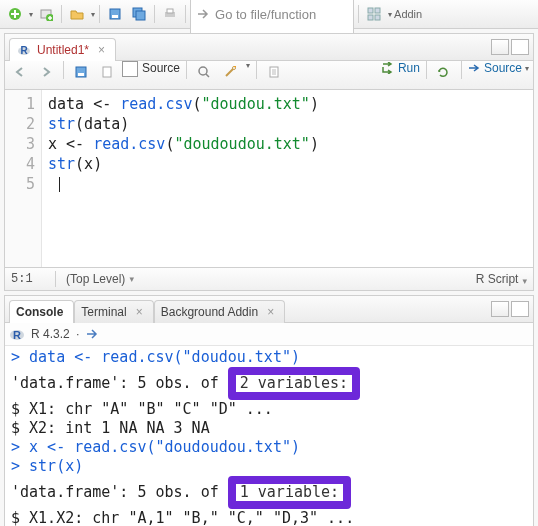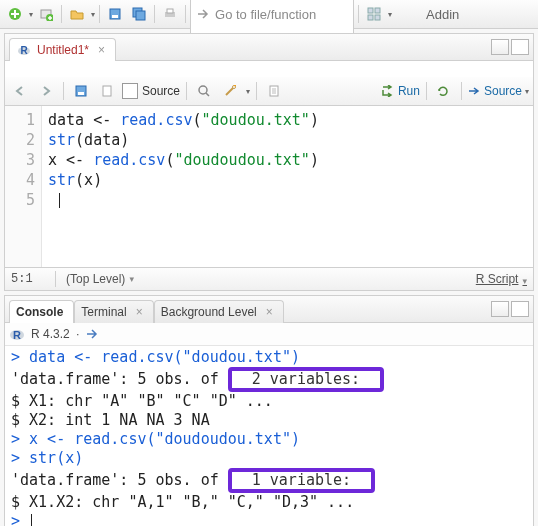--- a/index.html
+++ b/index.html
@@ -11,41 +11,41 @@
   .panels{display:flex;flex-direction:column;height:calc(100% - 28px);}
   .panel{background:#fff;border:1px solid #cfcfcf;margin:4px 4px 0 4px;display:flex;flex-direction:column;}
   .panel-top{height:256px;}
   .panel-bot{flex:1;min-height:0;}
   .tabstrip{display:flex;align-items:center;background:linear-gradient(#fbfbfb,#ececec);border-bottom:1px solid #cfcfcf;height:26px;padding:0 4px;position:relative;}
   .tab{display:flex;align-items:center;height:22px;padding:0 10px 0 6px;border:1px solid #cfcfcf;border-bottom:none;background:#fff;border-radius:4px 4px 0 0;font-size:12px;gap:5px;margin-top:4px;}
   .tab.inactive{background:linear-gradient(#f5f5f5,#e9e9e9);color:#444;}
   .tab .close{color:#999;font-size:12px;margin-left:4px;}
   .winctrls{margin-left:auto;display:flex;gap:2px;}
   .winctrls span{width:16px;height:14px;border:1px solid #b6b6b6;display:inline-block;background:#fff;}
-  .panel-toolbar{display:flex;align-items:center;height:28px;background:linear-gradient(#fdfdfd,#f0f0f0);border-bottom:1px solid #cfcfcf;padding:0 4px;gap:4px;font-size:12px;margin-top:16px;}
+  .panel-toolbar{display:flex;align-items:flex-start;height:28px;background:linear-gradient(#fdfdfd,#f0f0f0);border-bottom:1px solid #cfcfcf;padding:0 4px;gap:4px;font-size:12px;}
   .chk{width:14px;height:14px;border:1px solid #999;display:inline-block;background:#fff;}
   .src-label{color:#333;}
   .arrow-btn{display:inline-flex;align-items:center;gap:2px;color:#1a6aa6;}
   .editor{flex:1;display:flex;font-family:Consolas,Menlo,monospace;font-size:15px;line-height:20px;overflow:hidden;}
   .gutter{width:30px;background:#fafafa;border-right:1px solid #e5e5e5;text-align:right;padding:4px 6px 4px 0;color:#aaa;}
   .codearea{padding:4px 6px;white-space:pre;color:#222;}
   .statusbar{height:22px;display:flex;align-items:center;border-top:1px solid #cfcfcf;background:linear-gradient(#fdfdfd,#f0f0f0);font-size:12px;padding:0 6px;color:#555;gap:10px;}
   .sb-pos{width:34px;font-family:Liberation Mono, monospace;}
   .sb-sep{width:1px;height:16px;background:#cfcfcf;}
   .sb-scope{color:#555;display:flex;align-items:center;gap:4px;}
-  .sb-right{margin-left:auto;display:flex;align-items:flex-end;gap:4px;text-decoration:underline;}
+  .sb-right{margin-left:auto;display:flex;align-items:flex-end;gap:4px;}
   .console-head{display:flex;align-items:center;gap:6px;height:22px;padding:0 4px;border-bottom:1px solid #e5e5e5;font-size:12px;color:#4a4a4a;background:#fdfdfd;}
   .r-logo{width:16px;height:16px;display:inline-flex;align-items:center;justify-content:center;font-weight:bold;color:#2a5caa;}
   .console-body{flex:1;overflow:hidden;font-family:Consolas,Menlo,monospace;font-size:15px;line-height:19px;padding:2px 6px;position:relative;}
   .inp{color:#1a5fd6;}
   .out{color:#222;}
-  .hlbox{border:4px solid #6d28d9;border-radius:4px;padding:0 20px;display:inline-block;line-height:17px;}
+  .hlbox{border:8px solid #6d28d9;border-radius:4px;padding:0 4px;display:inline-block;line-height:17px;}
   svg{display:block;}
   .cursor{display:inline-block;width:1px;height:15px;background:#222;vertical-align:middle;margin-left:2px;}
-  .sm{font-size:13px;color:#666;margin-left:32px;}
+  .sm{font-size:11px;color:#666;}
 </style>
 </head>
 <body>
 
 <div class="toolbar-top">
   <span class="tb-btn">
     <svg width="14" height="14">
         <circle cx="7" cy="7" r="6" fill="#5fbf3f"></circle>
         <path d="M7 3v8M3 7h8" stroke="#fff" stroke-width="2"></path>
       </svg>
@@ -225,21 +225,21 @@
   <div class="panel panel-bot">
     <div class="tabstrip">
       <div class="tab">
           <b>Console</b>
         </div>
       <div class="tab inactive">
           <span>Terminal</span>
           <span class="close">×</span>
         </div>
       <div class="tab inactive">
-          <span>Background Level</span>
+          <span>Background Addin</span>
           <span class="close">×</span>
         </div>
       <div class="winctrls">
         <span style="background:linear-gradient(#fff,#eee);"></span>
         <span></span>
       </div>
     </div>
     <div class="console-head">
       <span class="r-logo">
         <svg width="16" height="16">

